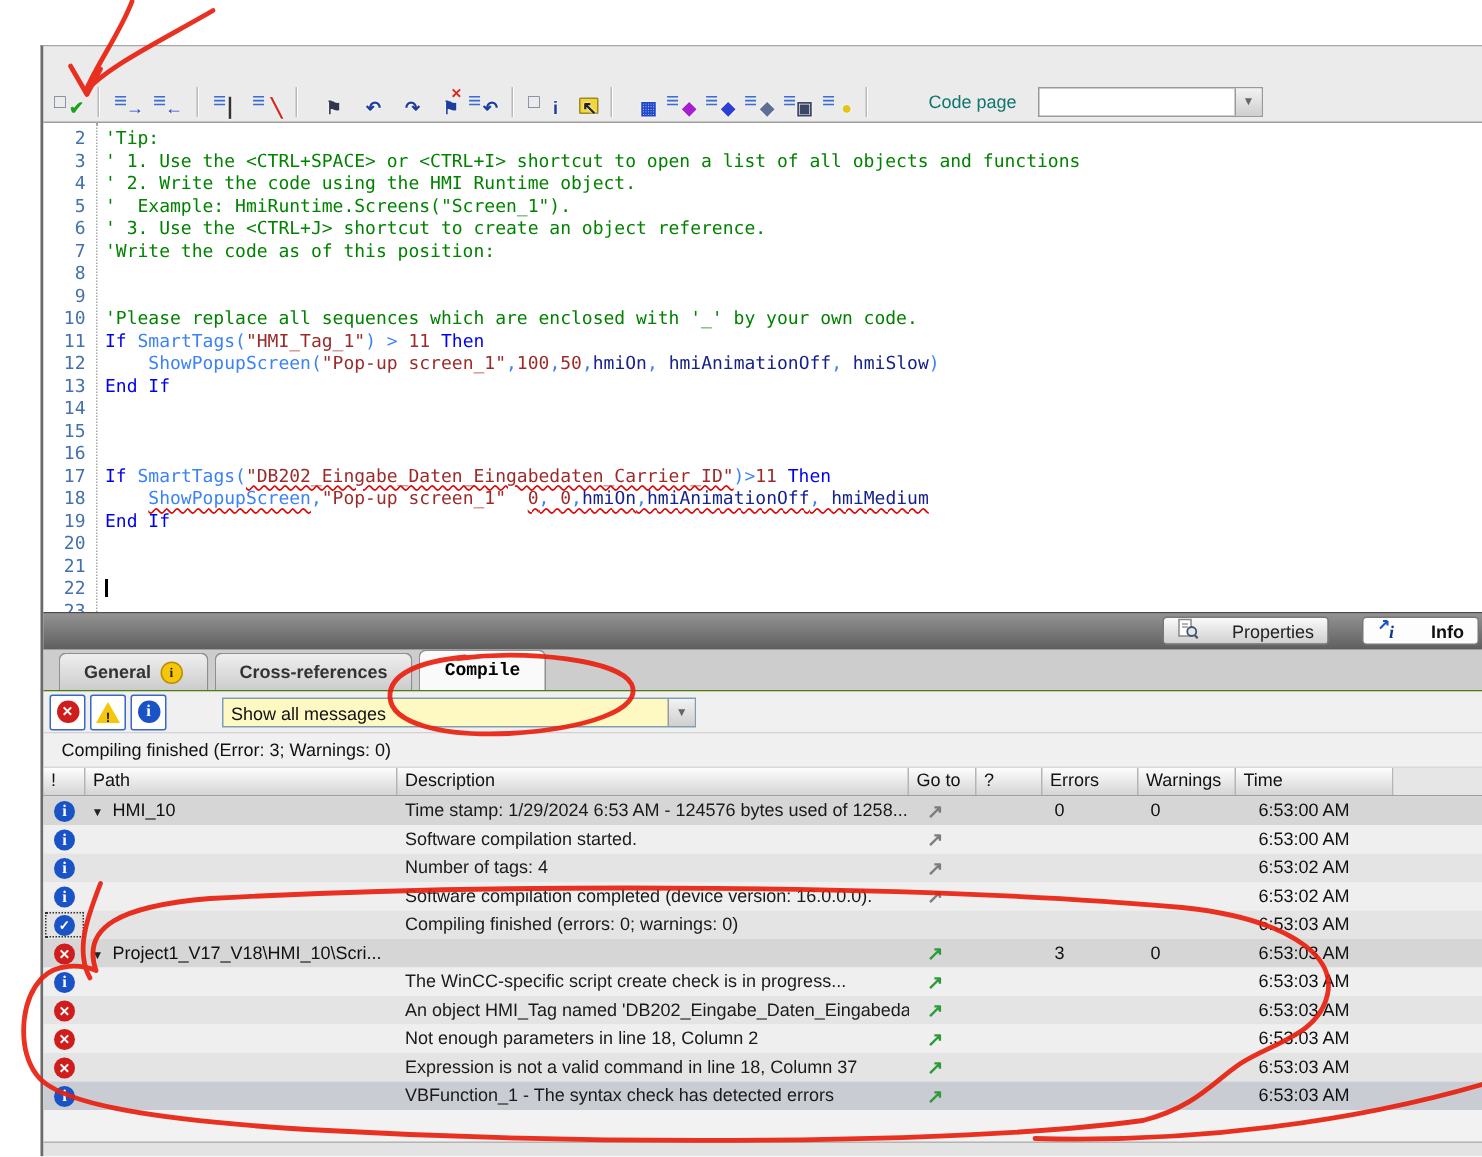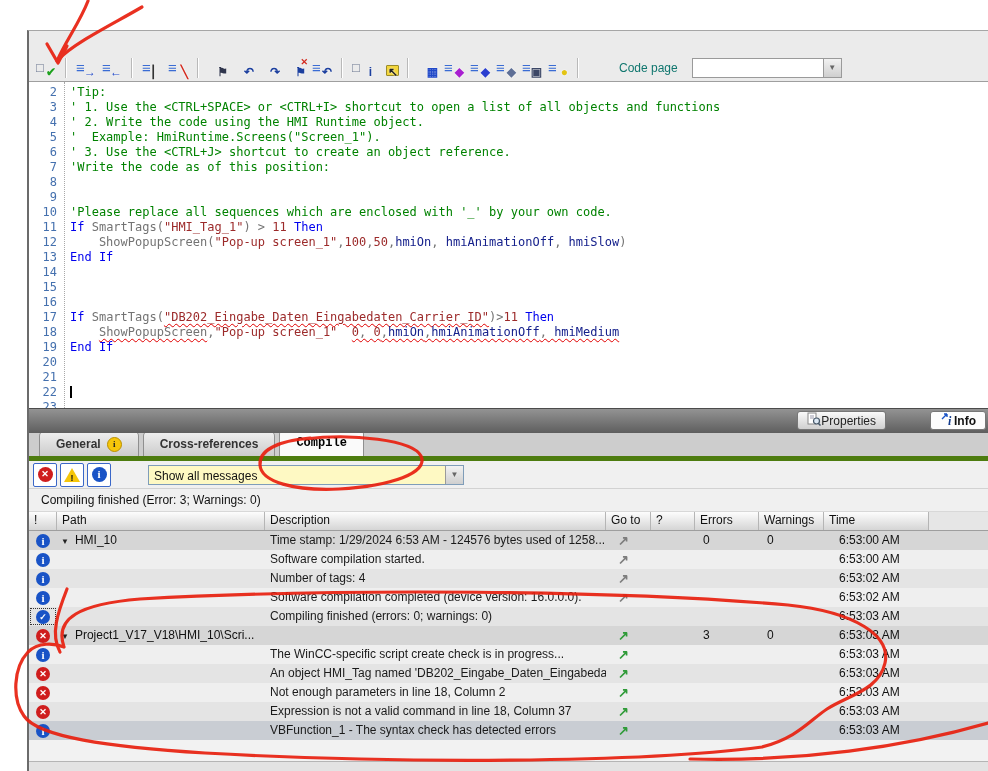--- a/index.html
+++ b/index.html
@@ -21,31 +21,31 @@
   .codepage-label{margin-left:36px;color:#0f766e;}
   .codepage-select{margin-left:14px;width:148px;height:18px;background:#fff;border:1px solid #9a9a9a;position:relative;}
   .cp-arrow{position:absolute;right:0;top:0;width:17px;height:100%;background:linear-gradient(#f2f2f2,#cfcfcf);
             border-left:1px solid #9a9a9a;color:#666;font-size:8px;text-align:center;line-height:17px;}
   
   .editor{height:326px;background:#fff;display:flex;overflow:hidden;font-family:"DejaVu Sans Mono",monospace;font-size:12px;}
   .gutter{width:36px;padding-top:3px;text-align:right;color:#4470ae;border-right:1px dotted #a8a8a8;box-sizing:border-box;}
   .gutter .ln{height:15px;line-height:15px;padding-right:7px;}
   .code{flex:1;padding:3px 0 0 5px;white-space:pre;overflow:hidden;}
   .code .cl{height:15px;line-height:15px;}
-  .c-cm{color:#008200;} .c-kw{color:#0000ee;} .c-str{color:#9c2a2a;} .c-num{color:#9c2a2a;} .c-cn{color:#16218c;} .c-pl{color:#737373;}
+  .c-cm{color:#008200;} .c-kw{color:#0000ee;} .c-str{color:#9c2a2a;} .c-num{color:#9c2a2a;} .c-cn{color:#16218c;} .c-pl{color:#3b82f6;}
   .squig{text-decoration:underline wavy #e00000;text-decoration-thickness:1px;text-underline-offset:2px;}
   .caret{display:inline-block;width:1.5px;height:12px;background:#000;vertical-align:-2px;}
   
   .propbar{height:24px;background:linear-gradient(#939393,#5e5e5e);border-top:1px solid #4c4c4c;position:relative;}
-  .prop-btn,.info-btn{position:absolute;top:2px;height:19px;display:flex;align-items:center;gap:0;padding:0 9px;
+  .prop-btn,.info-btn{position:absolute;top:2px;height:19px;display:flex;align-items:center;gap:22px;padding:0 9px;
        border:1px solid #777;border-radius:3px;cursor:pointer;box-sizing:border-box;}
   .prop-btn{right:102px;background:linear-gradient(#fafafa,#cfcfcf);color:#222;}
   .info-btn{right:2px;background:#fdfdfd;font-weight:bold;color:#111;}
   
-  .tabsrow{height:28px;background:#cdcdcd;display:flex;align-items:flex-end;padding-left:10px;border-bottom:5px solid #4d7c0f;box-sizing:border-box;}
+  .tabsrow{height:28px;background:#cdcdcd;display:flex;align-items:flex-end;padding-left:10px;border-bottom:1px solid #4d7c0f;box-sizing:border-box;}
   .tab{height:24px;display:flex;align-items:center;gap:6px;padding:0 16px;margin-right:4px;cursor:pointer;
        border:1px solid #8f8f8f;border-bottom:none;border-radius:5px 5px 0 0;background:linear-gradient(#efefef,#cccccc);
        font-weight:bold;color:#333;}
   .tab.active{background:#fafafa;color:#000;height:26px;font-family:Liberation Mono, monospace;}
   .gen-badge{width:13px;height:13px;border-radius:50%;background:#f6c60a;border:1px solid #b98f00;color:#222;
        font-weight:bold;font-size:9px;line-height:13px;text-align:center;font-family:"Liberation Serif",serif;}
   
   .filterrow{height:28px;background:#f0f0f0;display:flex;align-items:center;padding-left:4px;border-bottom:1px solid #d2d2d2;box-sizing:border-box;}
   .fbtn{width:22px;height:22px;margin-right:3px;background:#fff;border:1px solid #3a67c8;border-radius:2px;
         display:flex;align-items:center;justify-content:center;position:relative;cursor:pointer;}

